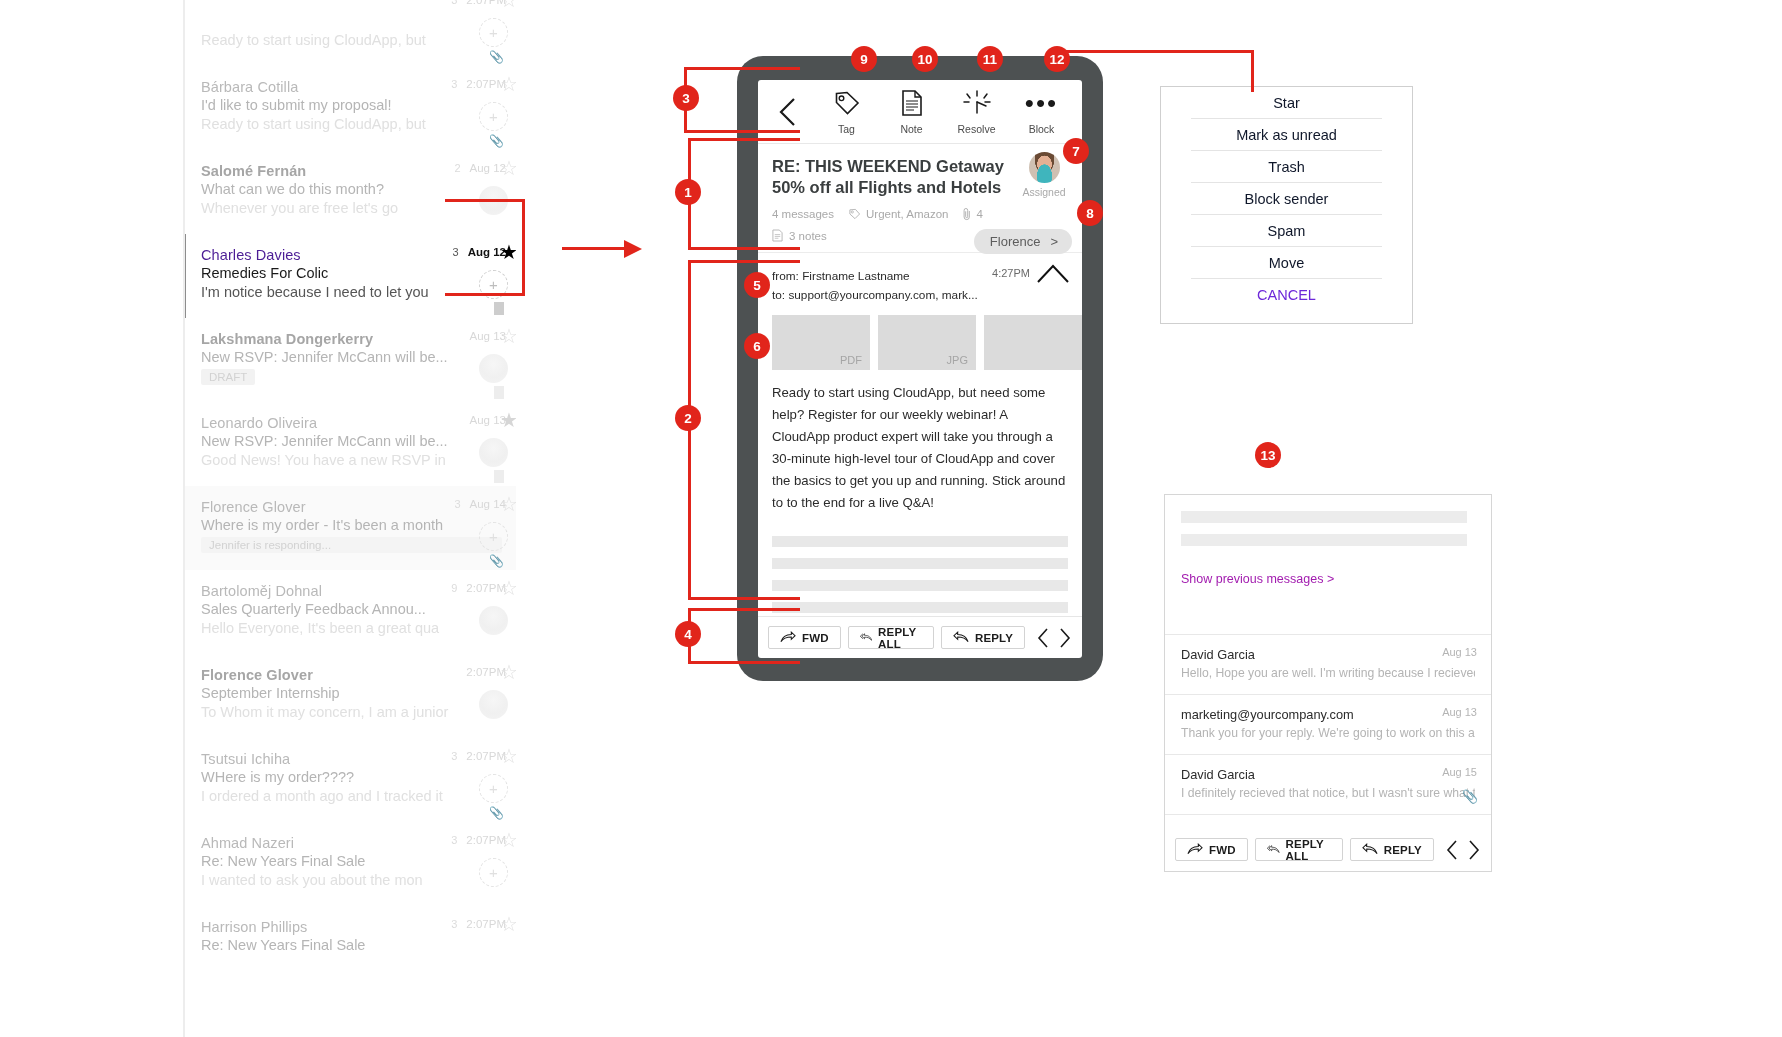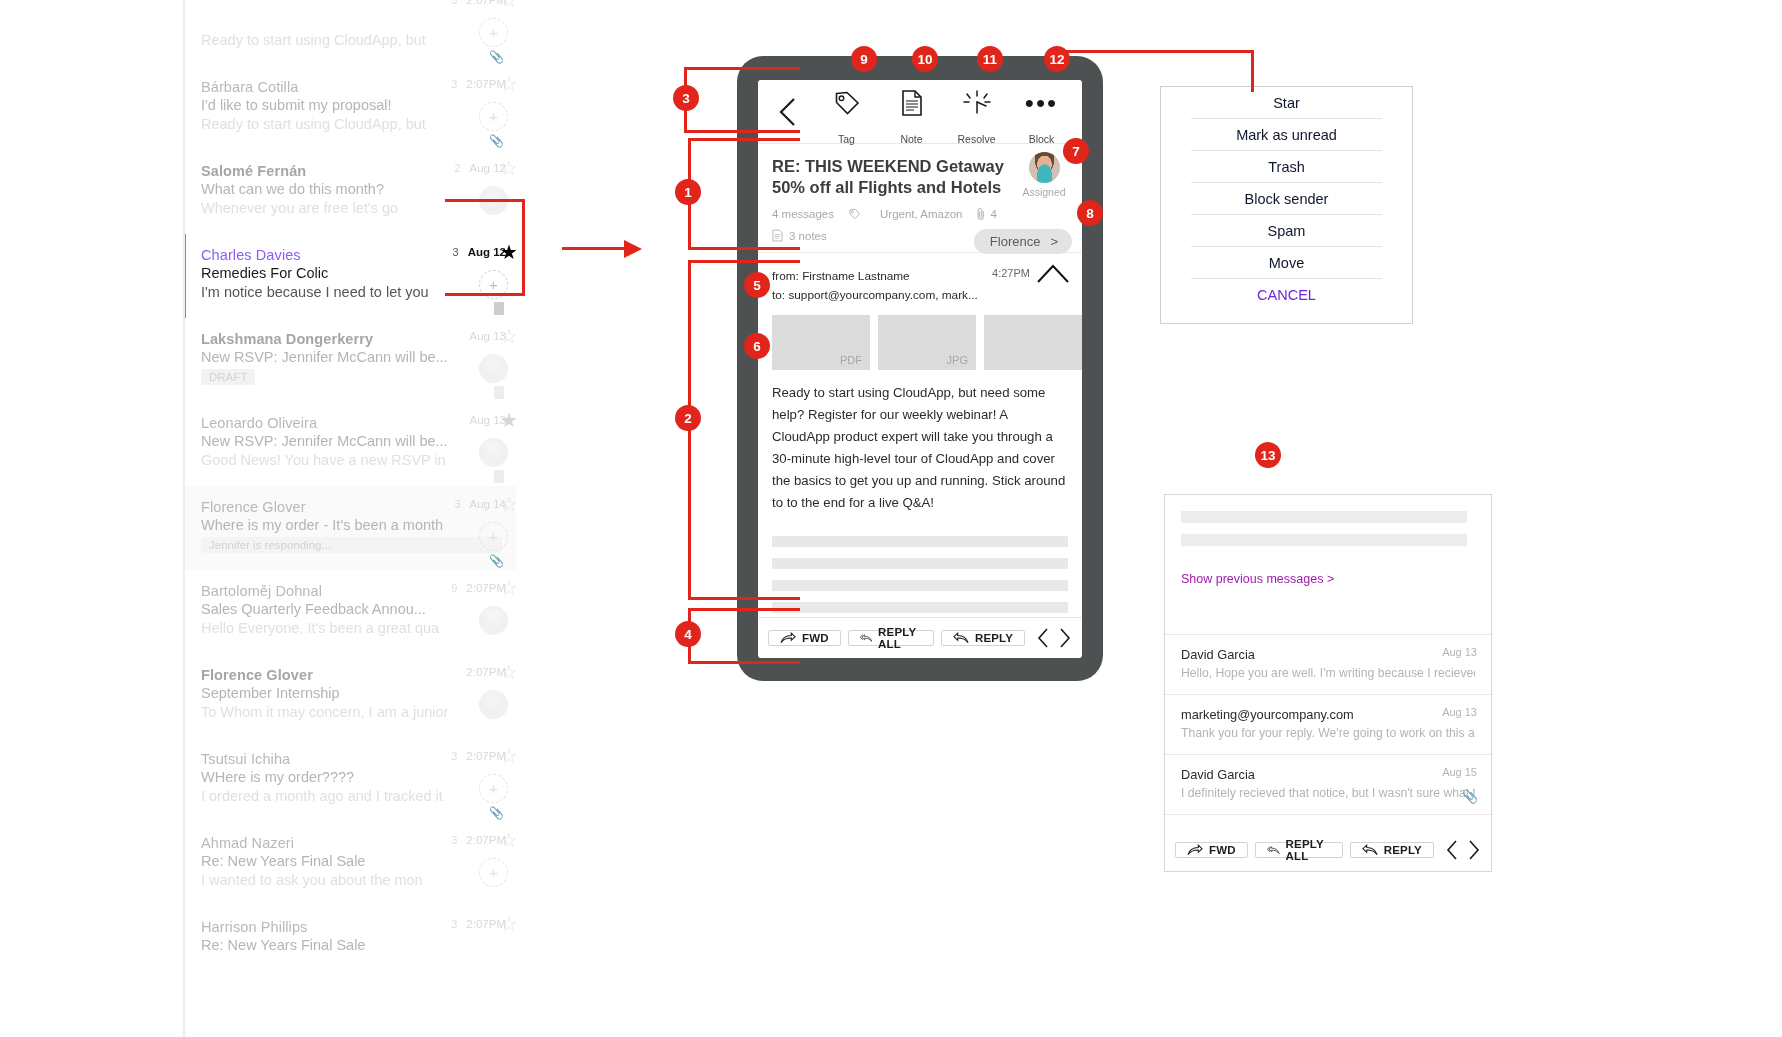--- a/index.html
+++ b/index.html
@@ -30,21 +30,21 @@
   .mail-row.selected-bg { background: #fafafa; }
   .mail-row .marker {
     position: absolute; left: -2px; top: 0; bottom: 0; width: 3px; background: transparent;
   }
   .mail-row.active .marker { background: #8d8d8d; }
   .mail-name {
     font-size: 14.5px; color: #b9b9b9; letter-spacing: .1px; line-height: 18px;
     white-space: nowrap; overflow: hidden;
   }
   .mail-row.bold-name .mail-name { font-weight: bold; color: #a6a6a6; }
-  .mail-row.active .mail-name { color: #8b5cf6; font-weight: normal; }
+  .mail-row.active .mail-name { color: #4c1d95; font-weight: normal; }
   .mail-subject {
     font-size: 14.5px; color: #b5b5b5; line-height: 19px; white-space: nowrap; overflow: hidden;
   }
   .mail-row.active .mail-subject { color: #1a1a1a; }
   .mail-snippet {
     font-size: 14.5px; color: #e0e0e0; line-height: 19px; white-space: nowrap; overflow: hidden;
   }
   .mail-row.active .mail-snippet { color: #555; }
   .mail-chip {
     display: inline-block; font-size: 11.5px; color: #d2d2d2;
@@ -108,21 +108,21 @@
     display: flex; flex-direction: column;
   }
   .topbar {
     height: 64px; display: flex; align-items: flex-start;
     border-bottom: 1px solid #e8e8e8; padding: 8px 4px 0 4px;
     position: relative;
   }
   .back-chev { width: 52px; display:flex; align-items:center; justify-content:center; padding-top: 8px; }
   .tools { flex: 1; display: flex; justify-content: space-around; align-items: flex-start; padding-right: 4px;}
   .tool { display: flex; flex-direction: column; align-items: center; width: 58px; }
-  .tool .lbl { font-size: 10.5px; color: #4a4a4a; margin-top: 15px; }
+  .tool .lbl { font-size: 10.5px; color: #4a4a4a; margin-top: 5px; }
   .tool .ic { height: 30px; display: flex; align-items: center; justify-content: center; }
   .dots { letter-spacing: 2px; font-size: 26px; line-height: 12px; color: #1a1a1a; }
 
   .subjblock { padding: 12px 14px 10px 14px; position: relative; border-bottom: 1px solid #ececec; }
   .subj {
     font-size: 16.5px; color: #3a3e3f; line-height: 21px; font-weight: bold;
     width: 250px;
   }
   .meta1 { display: flex; align-items: center; gap: 14px; margin-top: 9px; font-size: 11.5px; color: #a9a9a9; }
   .meta2 { display: flex; align-items: center; gap: 6px; margin-top: 8px; font-size: 11.5px; color: #a9a9a9; }
@@ -161,21 +161,21 @@
     flex: 1; overflow: hidden;
   }
   .skel { height: 11px; background: #e8e8e8; margin-top: 11px; }
 
   .actionbar {
     border-top: 1px solid #e6e6e6; padding: 9px 10px;
     display: flex; align-items: center; gap: 7px;
   }
   .abtn {
     border: 1px solid #d3d3d3; background: #fff; border-radius: 2px;
-    height: 16px; padding: 0 11px; font-size: 11.5px; color: #1c1c1c;
+    height: 23px; padding: 0 11px; font-size: 11.5px; color: #1c1c1c;
     display: flex; align-items: center; gap: 6px; font-weight: bold; letter-spacing: .2px;
   }
   .navchev { display: flex; gap: 6px; margin-left: 4px; }
 
   
   #moremenu {
     position: absolute; left: 1160px; top: 86px; width: 253px; height: 238px;
     background: #fff; border: 1px solid #cfcfcf; z-index: 30;
   }
   .mi {
@@ -441,21 +441,21 @@
           </div>
 
         </div>
       </div>
 
       <div class="subjblock">
         <div class="subj">RE: THIS WEEKEND Getaway 50% off all Flights and Hotels</div>
 
         <div class="meta1">
           <span>4 messages</span>
-          <span style="display:flex;align-items:center;gap:19px;">
+          <span style="display:flex;align-items:center;gap:5px;">
             <svg width="13" height="12" viewBox="0 0 14 13">
               <path d="M2 2 L8 1.5 L12.5 6.5 L7.5 11.5 L2 6.5 Z" fill="none" stroke="#b3b3b3" stroke-width="1"></path>
               <circle cx="4.6" cy="4.3" r="1.2" fill="none" stroke="#b3b3b3" stroke-width=".9"></circle>
             </svg>
             <span>Urgent, Amazon</span>
           </span>
           <span style="display:flex;align-items:center;gap:4px;">
             <svg width="10" height="14" viewBox="0 0 10 14">
               <path d="M7.3 4 V10 a2.6 2.6 0 0 1 -5.2 0 V3.3 a1.8 1.8 0 0 1 3.6 0 V9.7 a1 1 0 0 1 -2 0 V4.3" fill="none" stroke="#b3b3b3" stroke-width="1"></path>
             </svg>

